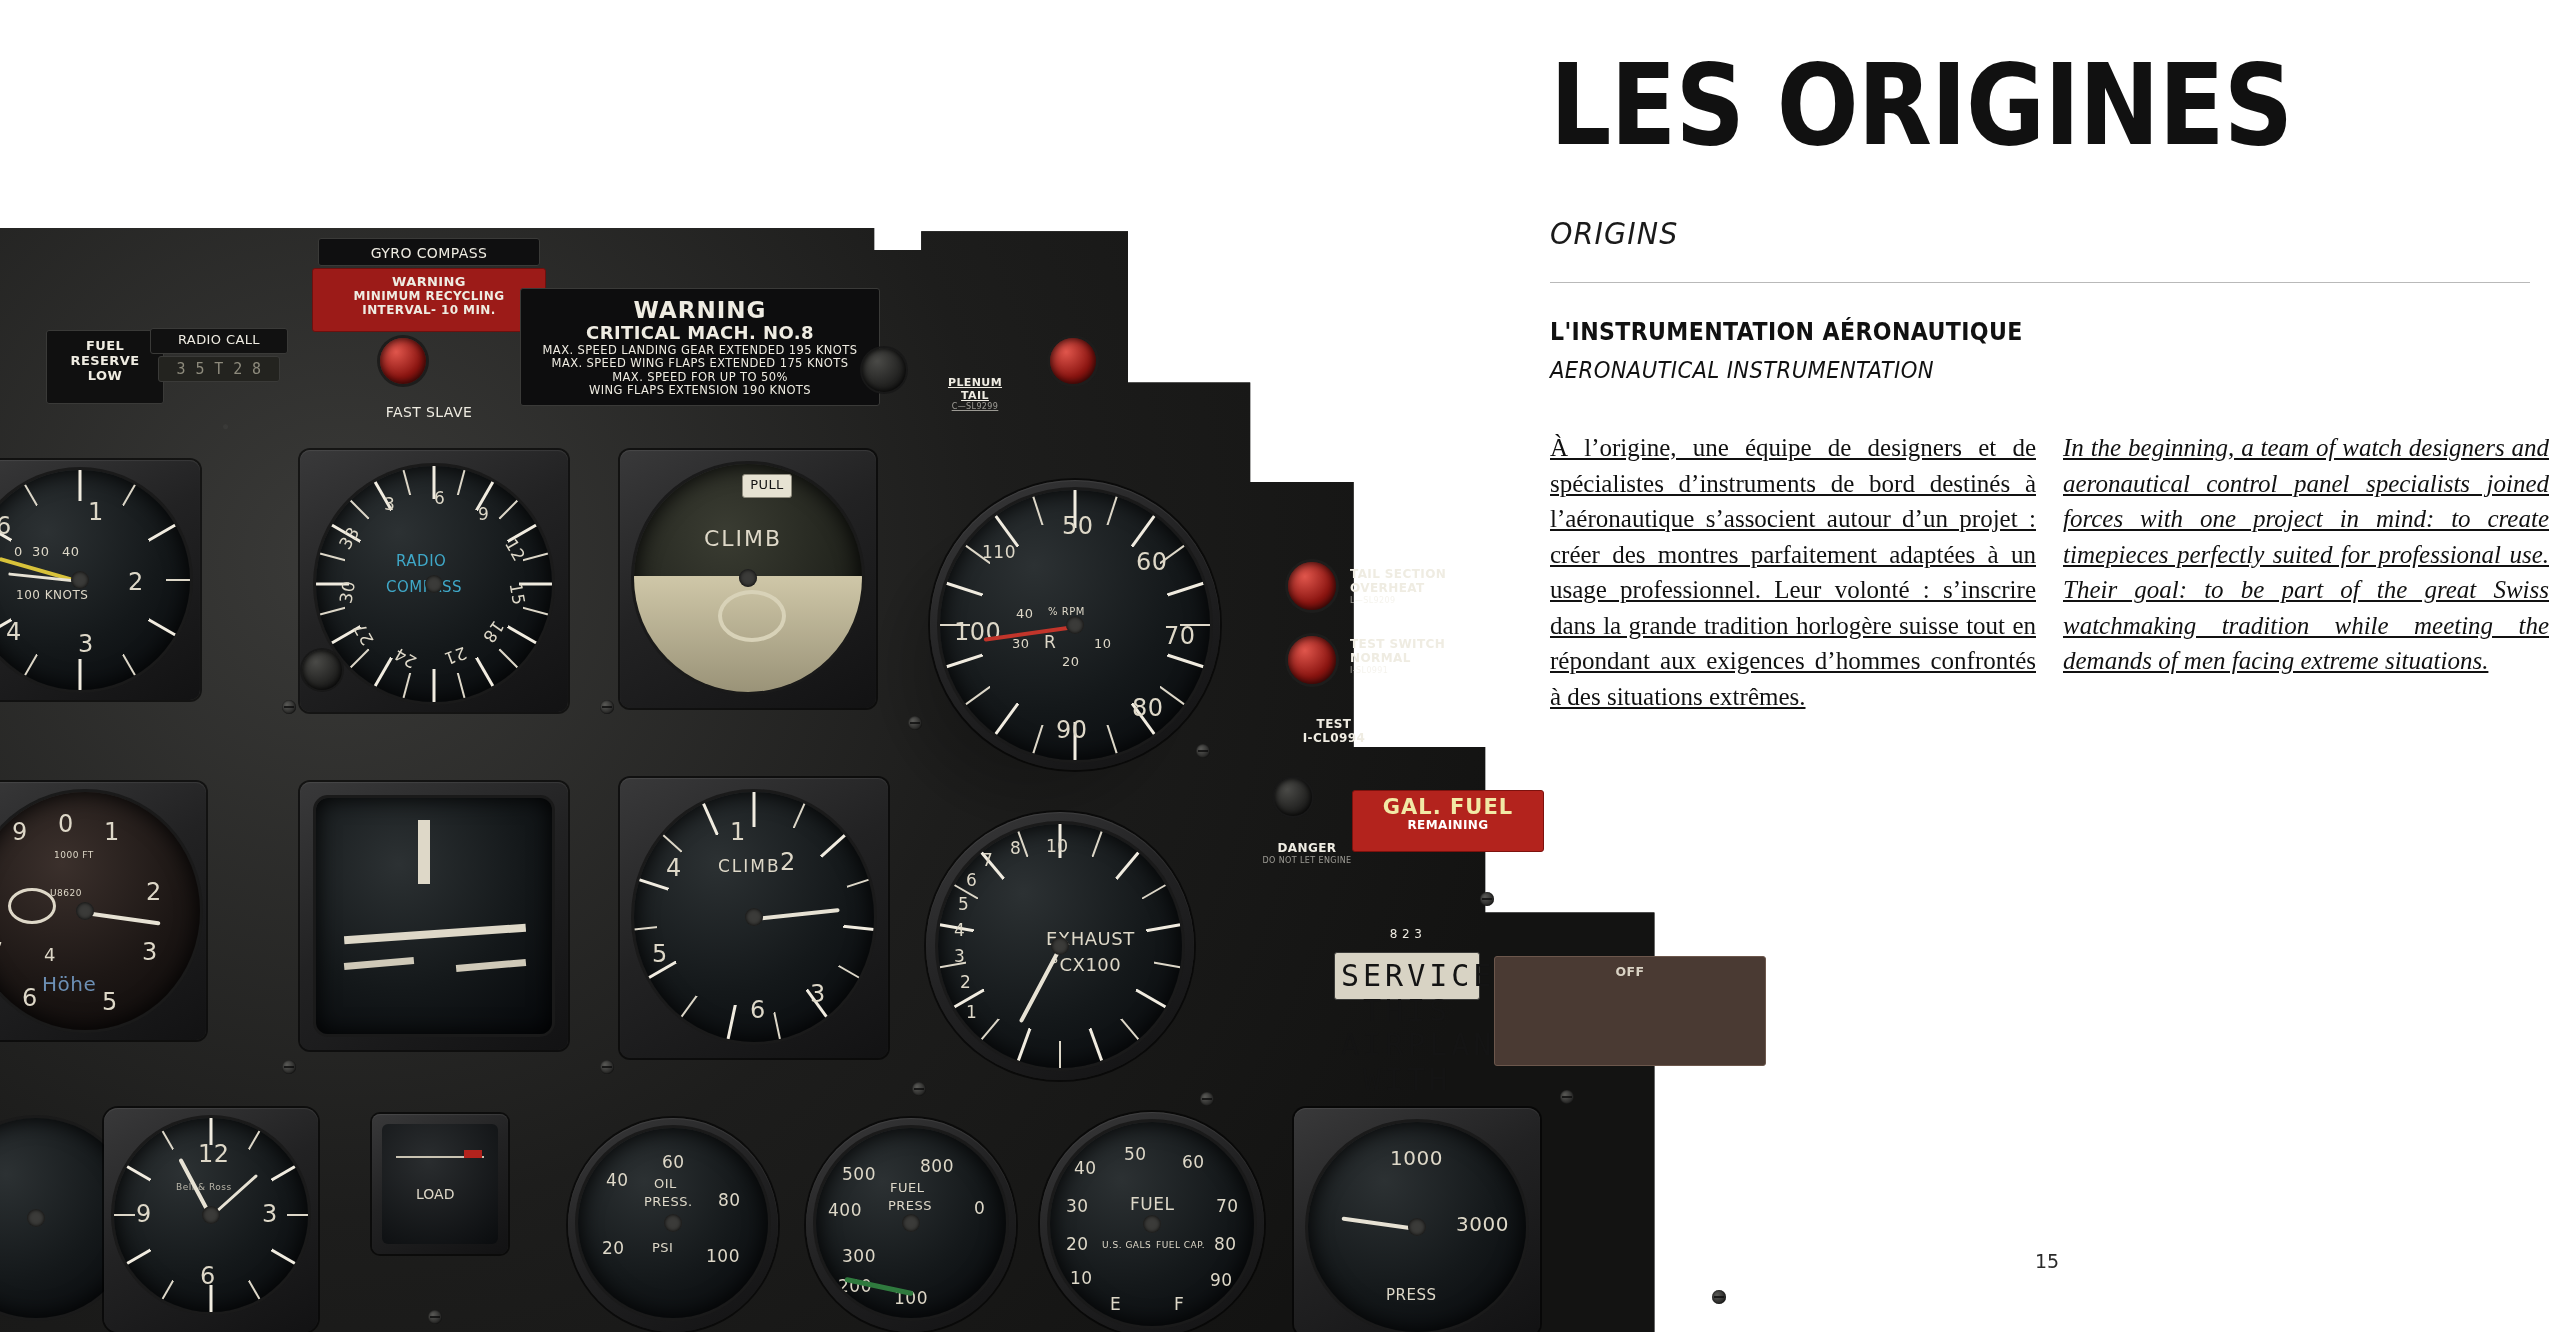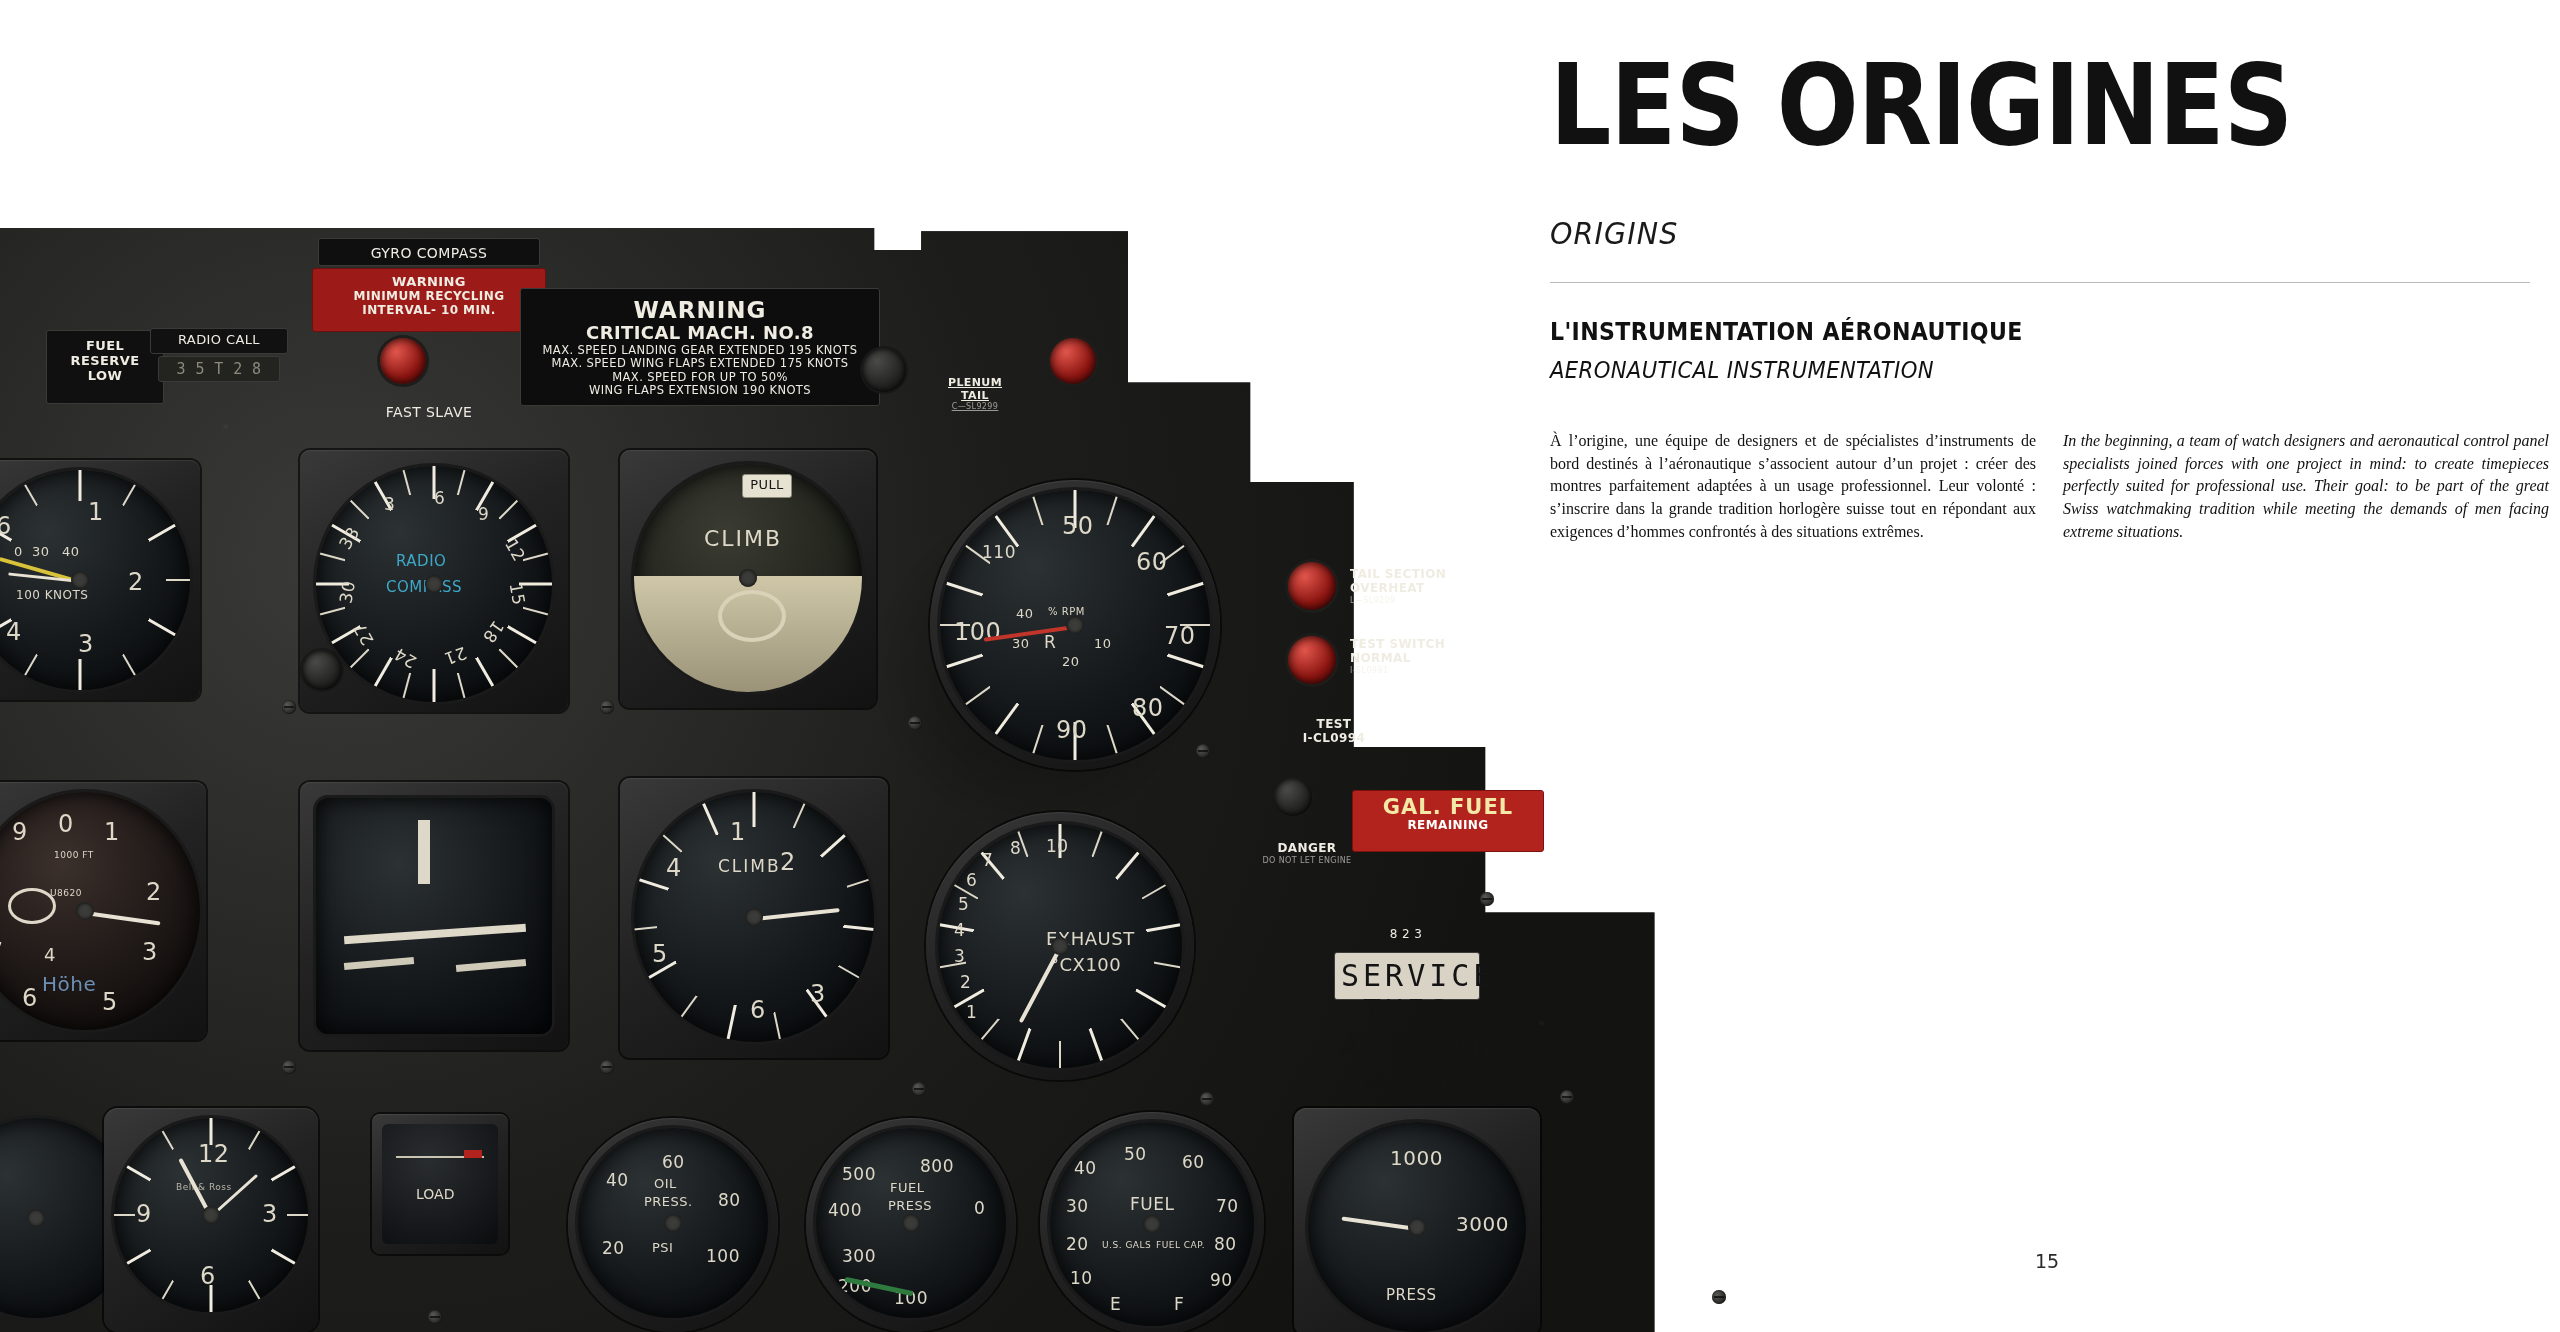--- a/index.html
+++ b/index.html
@@ -239,25 +239,26 @@
     font-size: 23px;
     letter-spacing: .4px;
     color: #111;
     transform: scaleX(.92);
     transform-origin: left top;
   }
   .col {
     position: absolute;
     top: 430px;
     width: 486px;
-    font-size: 16px;
+    font-size: 25px;
     line-height: 1.42;
     color: #111;
     text-align: justify;
     hyphens: auto;
+    text-decoration: underline;
   }
   .col-fr { left: 0; font-family: "Liberation Serif", serif; }
   .col-en { left: 513px; font-family: "Liberation Serif", serif; font-style: italic; }
 
   .folio {
     position: absolute;
     left: 485px;
     top: 1250px;
     font-family: "DejaVu Sans", sans-serif;
     font-size: 19px;
@@ -584,20 +585,27 @@
     <div class="placard" style="left:1336px; top:926px; width:140px; height:22px; font-size:12px; padding-top:2px; background:transparent; border:none;">
       <span>8 2 3</span>
     </div>
     <div class="placard" style="left:1334px; top:952px; width:146px; height:48px; font-size:30px; padding-top:6px; background:#d8d3c4; color:#141414; font-family:'DejaVu Sans Mono',monospace; letter-spacing:4px;">
       <span>SERVICE THIS AIRPLANE WITH</span>
     </div>
     <div class="placard" style="left:1336px; top:1004px; width:140px; height:22px; font-size:11px; padding-top:2px; background:transparent; border:none;">
       <span></span>
     </div>
 
+    <div class="placard plate" style="left:1494px; top:956px; width:272px; height:110px; font-size:12.5px; padding-top:7px; line-height:1.35;">
+      <div style="font-weight:700;">OFF</div>
+      <div style="font-weight:700;"></div>
+      <div style="font-weight:700;"></div>
+      <div style="font-weight:700;"></div>
+      <div style="font-weight:700;"></div>
+    </div>
 
     <div class="dial" style="left:-64px; top:1118px; width:200px; height:200px;">
 
       <div class="hubcap"></div>
     </div>
 
     <div class="bezel" style="left:104px; top:1108px; width:214px; height:224px; border-radius:14px;"></div>
     <div class="dial" style="left:114px; top:1118px; width:194px; height:194px;">
       <div class="ticks">
         <div class="tick major" style="transform:translate(-50%,-100%) rotate(0deg);"></div>

